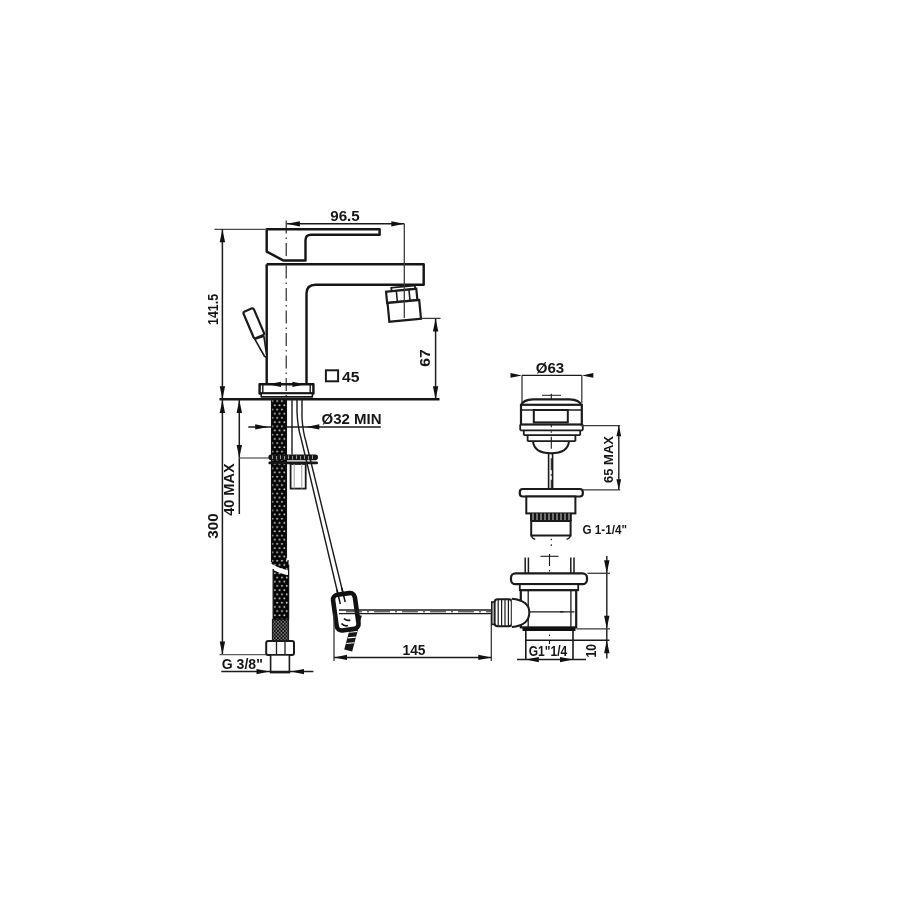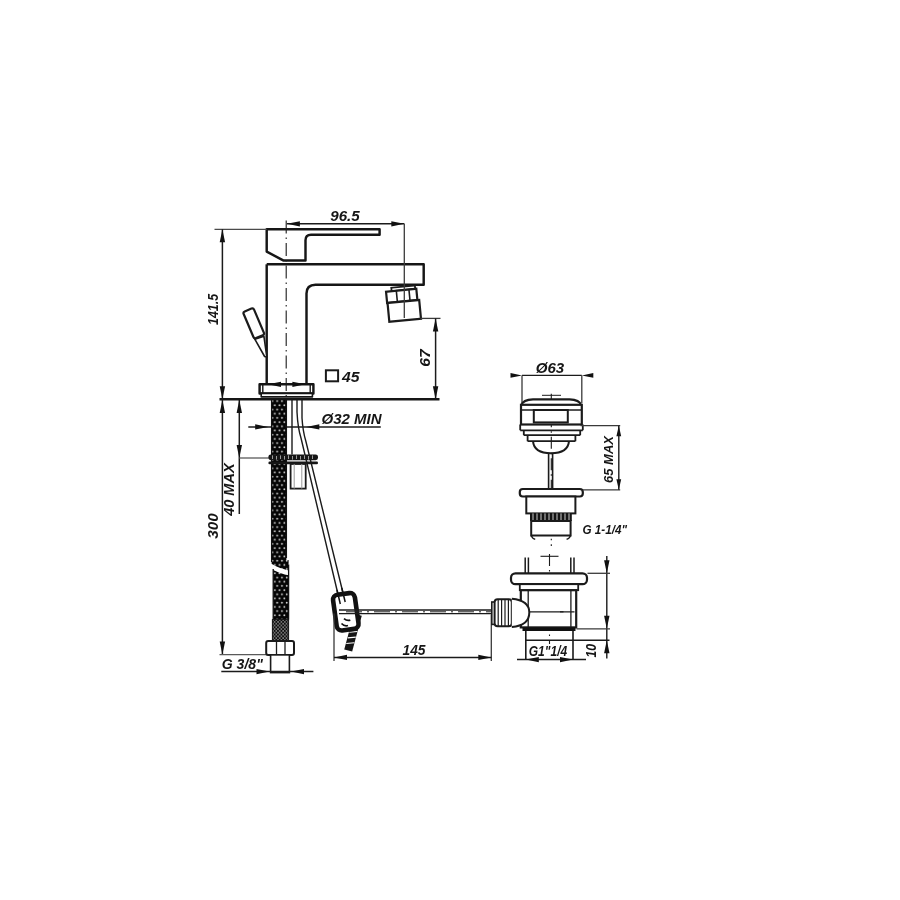--- a/index.html
+++ b/index.html
@@ -1,16 +1,16 @@
 <!DOCTYPE html>
 <html><head>
 <meta charset="utf-8">
 <style>
   html,body{margin:0;padding:0;background:#ffffff;}
-  .page{width:900px;height:900px;position:relative;background:#ffffff;overflow:hidden;font-style:italic;}
+  .page{width:900px;height:900px;position:relative;background:#ffffff;overflow:hidden;}
   text{font-family:"Liberation Sans",sans-serif;fill:#161616;font-weight:bold;}
 </style>
 </head>
 <body>
 <div class="page">
 <svg width="900" height="900" viewBox="0 0 900 900" xmlns="http://www.w3.org/2000/svg">
 <defs>
   <pattern id="braid" patternUnits="userSpaceOnUse" width="4.8" height="8.4">
     <rect width="4.8" height="8.4" fill="#050505"></rect>
     <circle cx="1.2" cy="2.1" r="0.92" fill="#dddddd"></circle>

